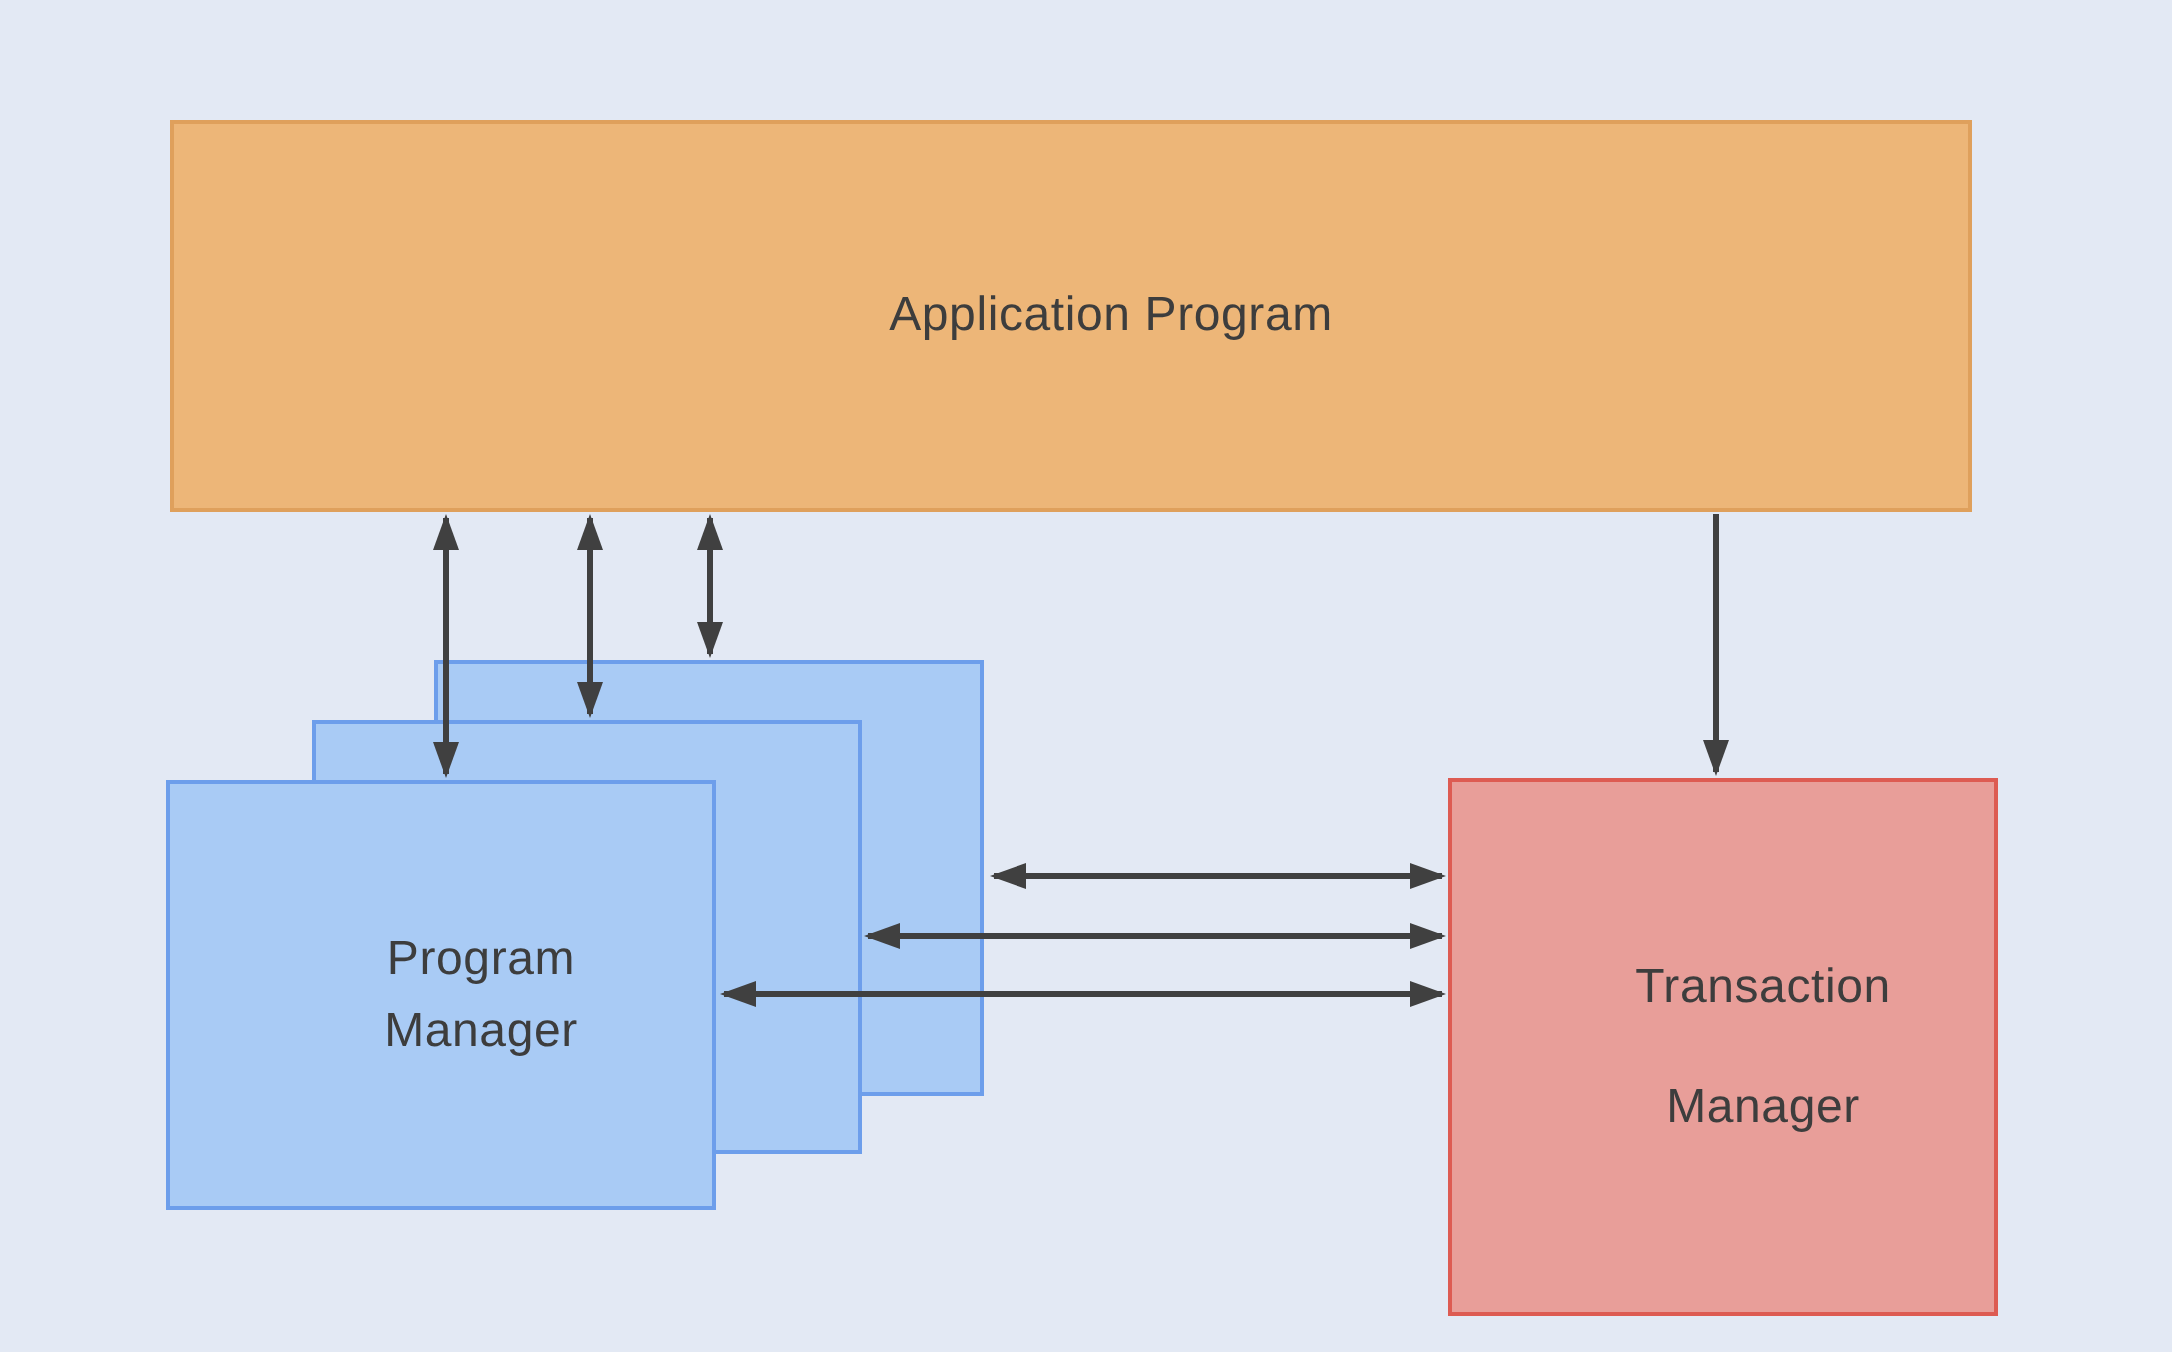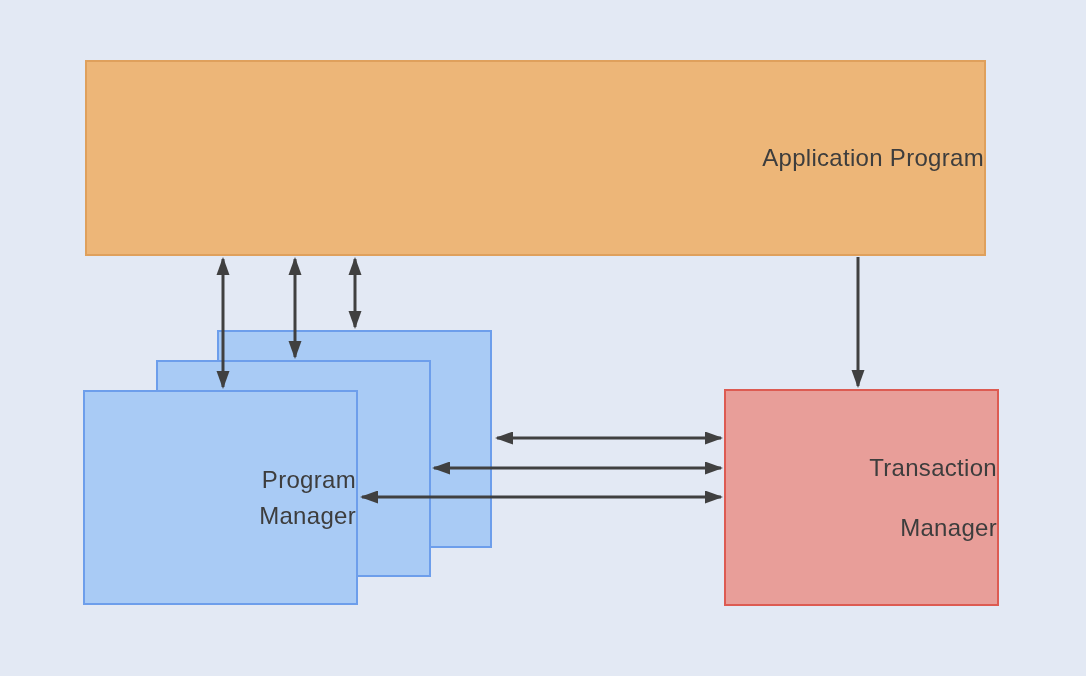--- a/index.html
+++ b/index.html
@@ -9,34 +9,34 @@
     height: 676px;
     overflow: hidden;
     font-family: "Liberation Sans", "DejaVu Sans", sans-serif;
   }
   .node {
     position: absolute;
     box-sizing: border-box;
     border: 2px solid;
     display: flex;
     flex-direction: column;
-    align-items: flex-end;
+    align-items: center;
     justify-content: center;
     text-align: center;
     font-size: 24px;
     line-height: 36px;
     letter-spacing: 0.3px;
     padding-left: 40px;
   }
   .node span { display: block; }
   #node-application { left: 85px;  top: 60px;  width: 901px; height: 196px; }
   #rm-back         { left: 217px; top: 330px; width: 275px; height: 218px; }
   #rm-middle       { left: 156px; top: 360px; width: 275px; height: 217px; }
   #rm-front        { left: 83px;  top: 390px; width: 275px; height: 215px; }
-  #node-transaction{ left: 724px; top: 389px; width: 275px; height: 217px; gap: 24px; }
+  #node-transaction{ left: 724px; top: 389px; width: 275px; height: 269px; gap: 24px; }
   .arrows-layer {
     position: absolute;
     left: 0; top: 0;
     width: 1086px; height: 676px;
     pointer-events: none;
   }
   .arrows-layer line { stroke-width: 3px; }
 </style>
 </head>
 <body>

